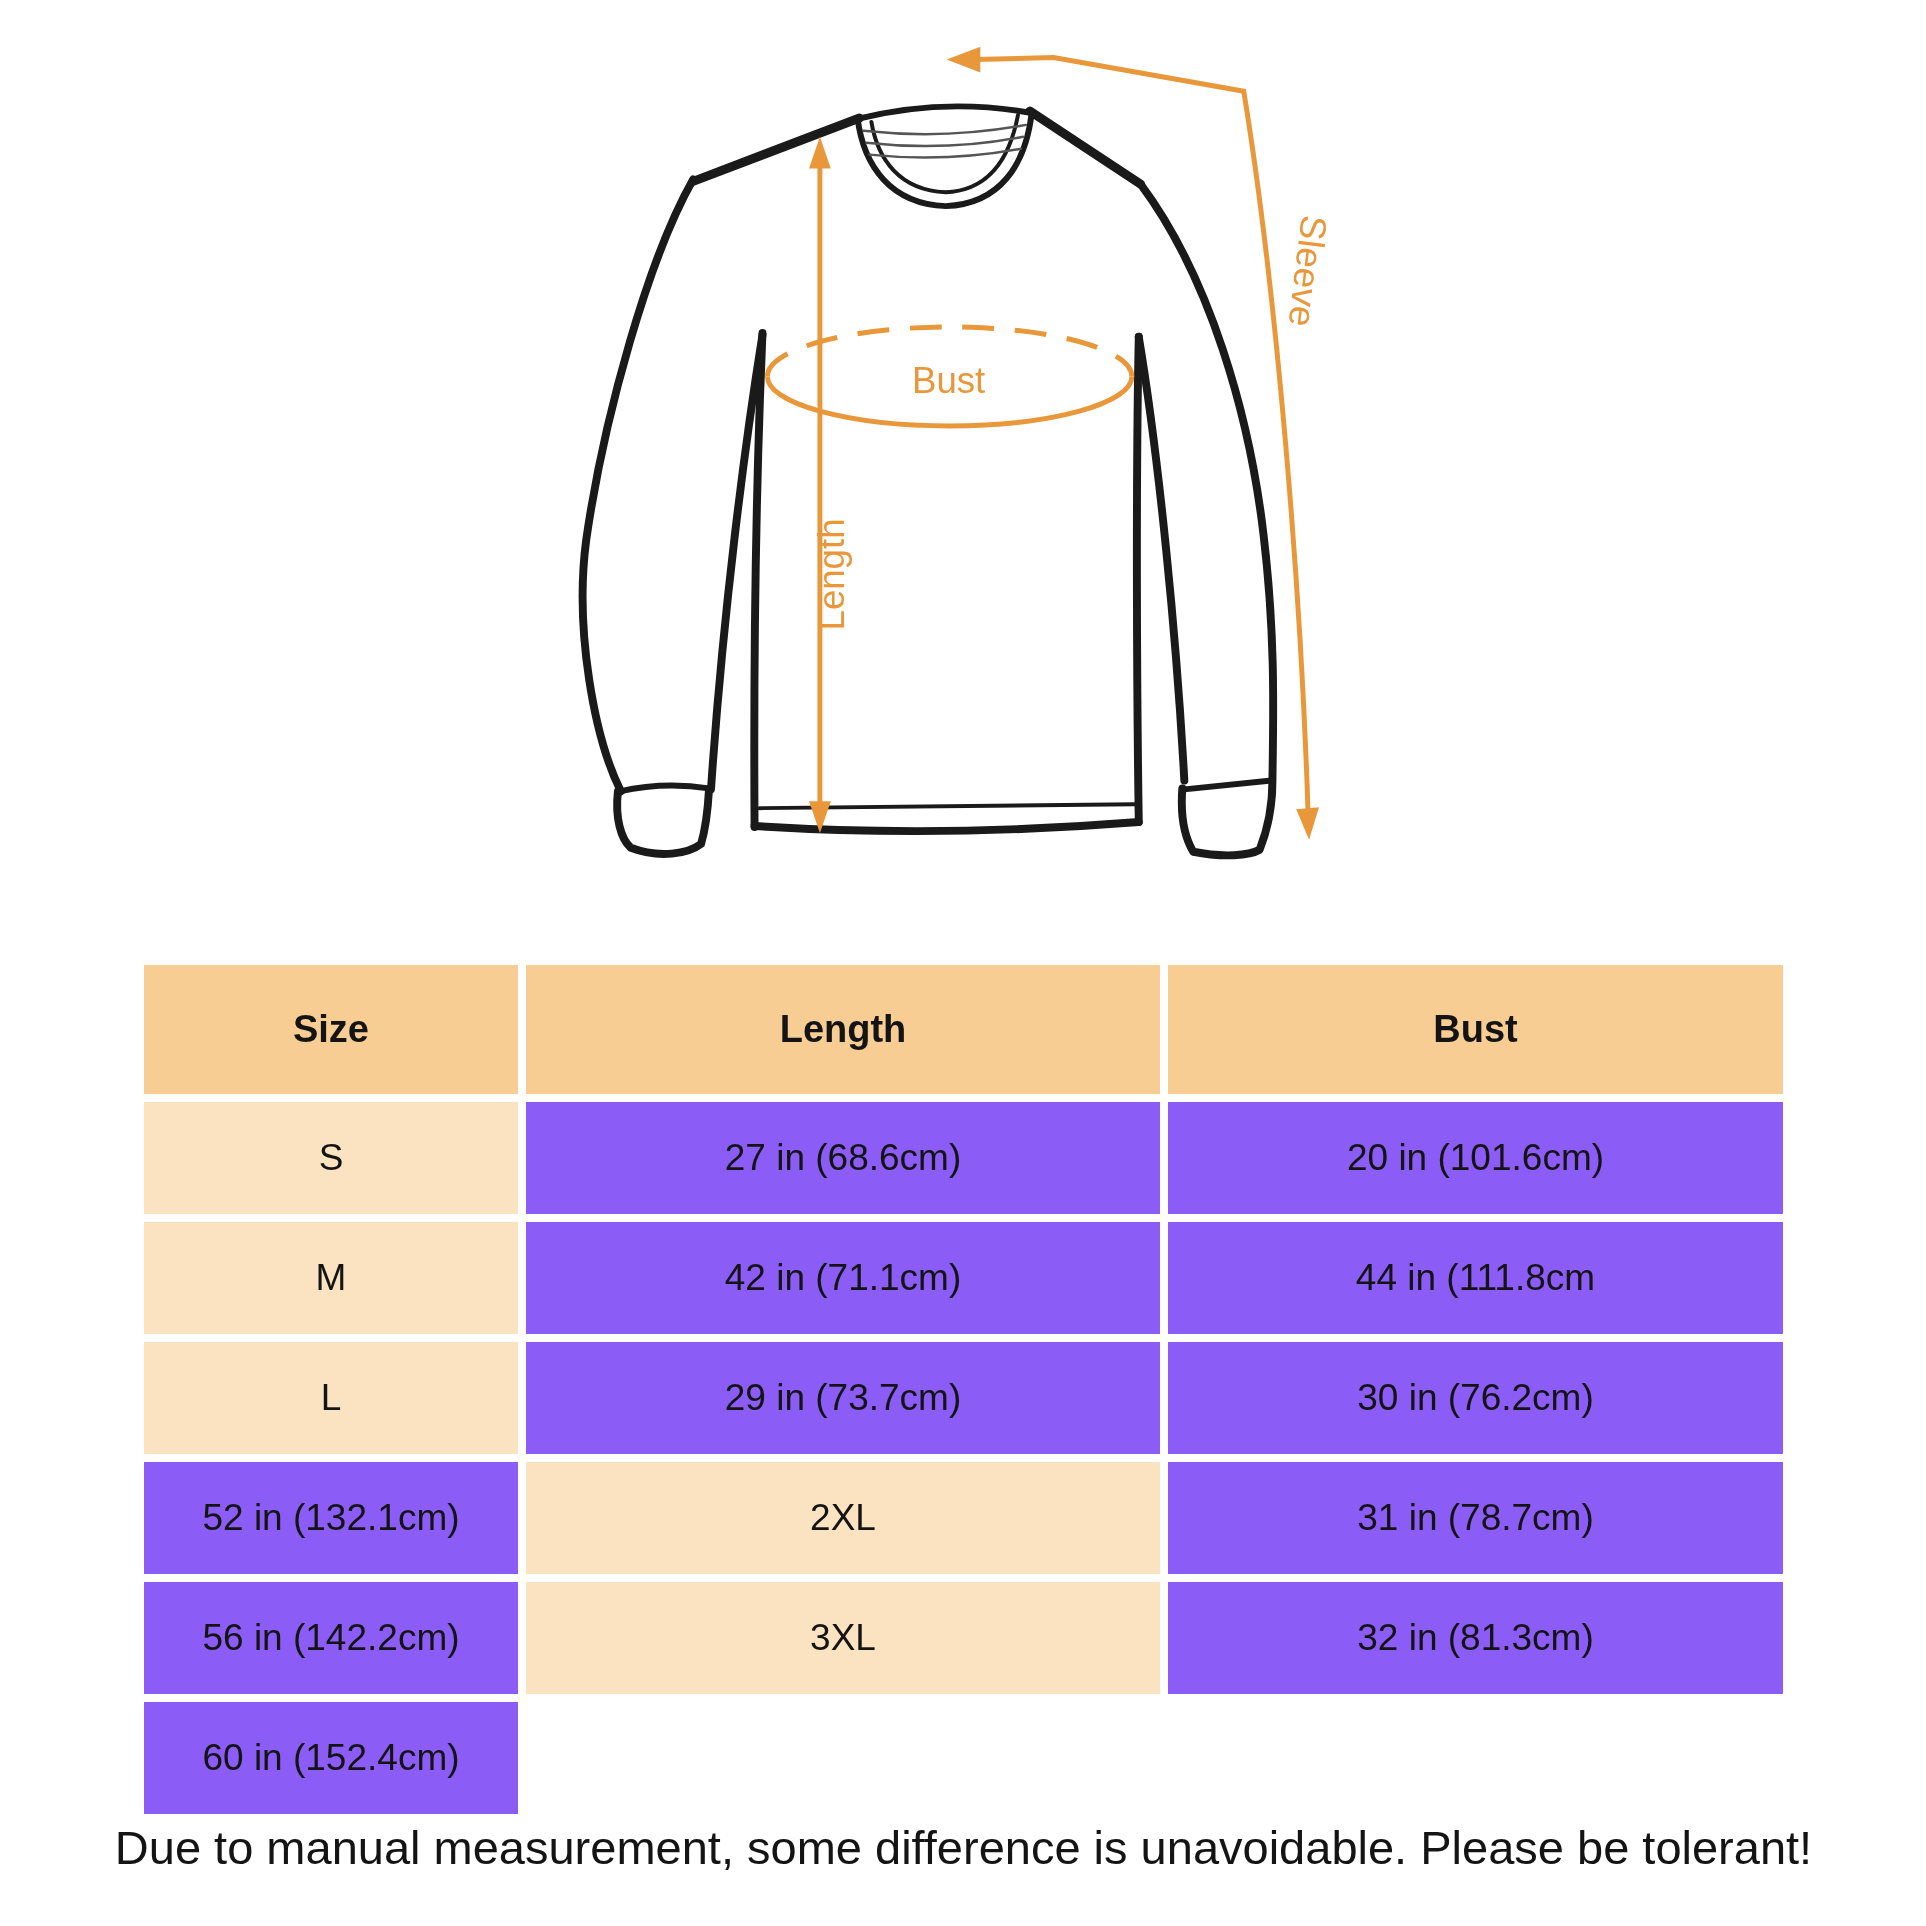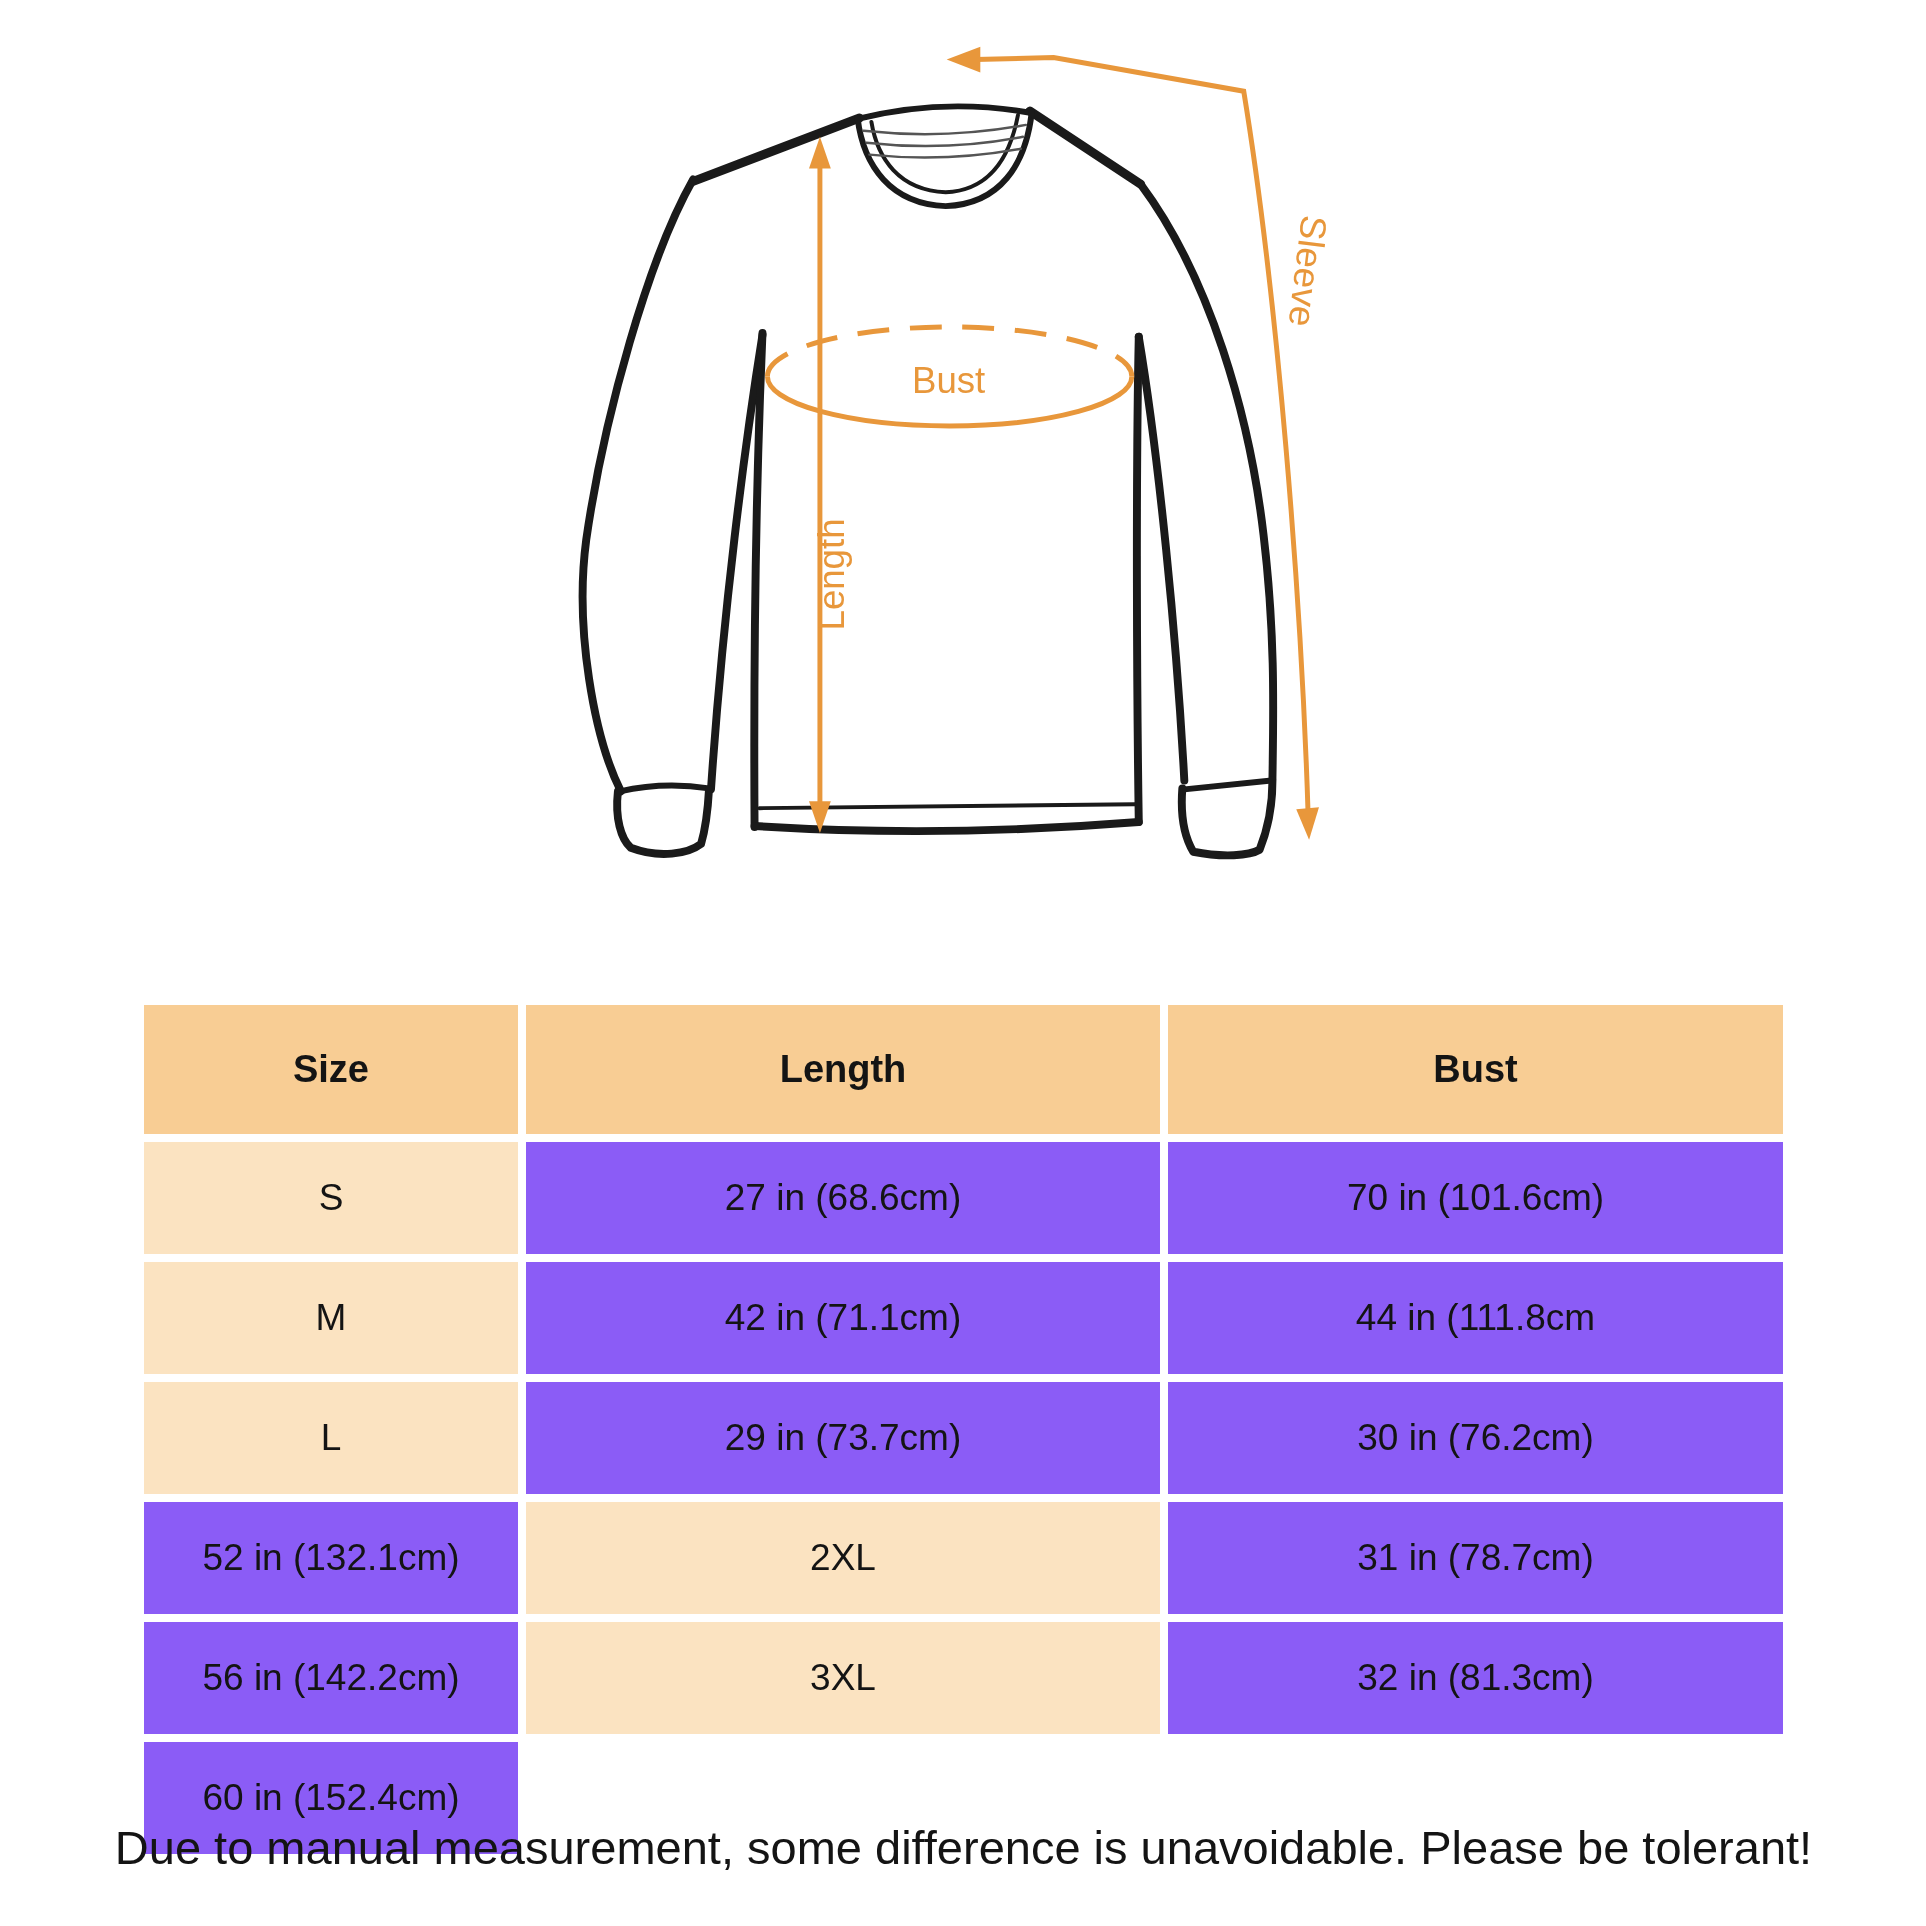--- a/index.html
+++ b/index.html
@@ -11,21 +11,20 @@
   .diagram{position:absolute;top:0;left:0;width:1927px;height:941px;}
   .annot-text{font-family:"Liberation Sans",sans-serif;font-size:37px;fill:#E8973B;}
   
   .size-table{
     position:absolute;left:144px;top:965px;width:1638px;
     display:grid;
     grid-template-columns:374px 634px 615px;
     grid-auto-rows:auto;
     gap:8px;
     font-size:37px;
-    margin-top:40px;
   }
   .cell{
     display:flex;align-items:center;justify-content:center;
     height:112px;background:#8b5cf6;color:#141414;
   }
   .cell.head{
     height:129px;background:#F8CD94;font-weight:bold;font-size:38px;
   }
   .cell.size-col{background:#FBE3C1;}
   
@@ -95,21 +94,21 @@
 </svg>
 
 <div class="size-table">
 
   <div class="cell head">Size</div>
   <div class="cell head">Length</div>
   <div class="cell head">Bust</div>
 
   <div class="cell size-col">S</div>
   <div class="cell">27 in (68.6cm)</div>
-  <div class="cell">70 in (101.6cm)</div>
+  <div class="cell">20 in (101.6cm)</div>
 
   <div class="cell size-col">M</div>
   <div class="cell">42 in (71.1cm)</div>
   <div class="cell">44 in (111.8cm</div>
 
   <div class="cell size-col">L</div>
   <div class="cell">29 in (73.7cm)</div>
 
   <div class="cell">30 in (76.2cm)</div>
   <div class="cell">52 in (132.1cm)</div>

